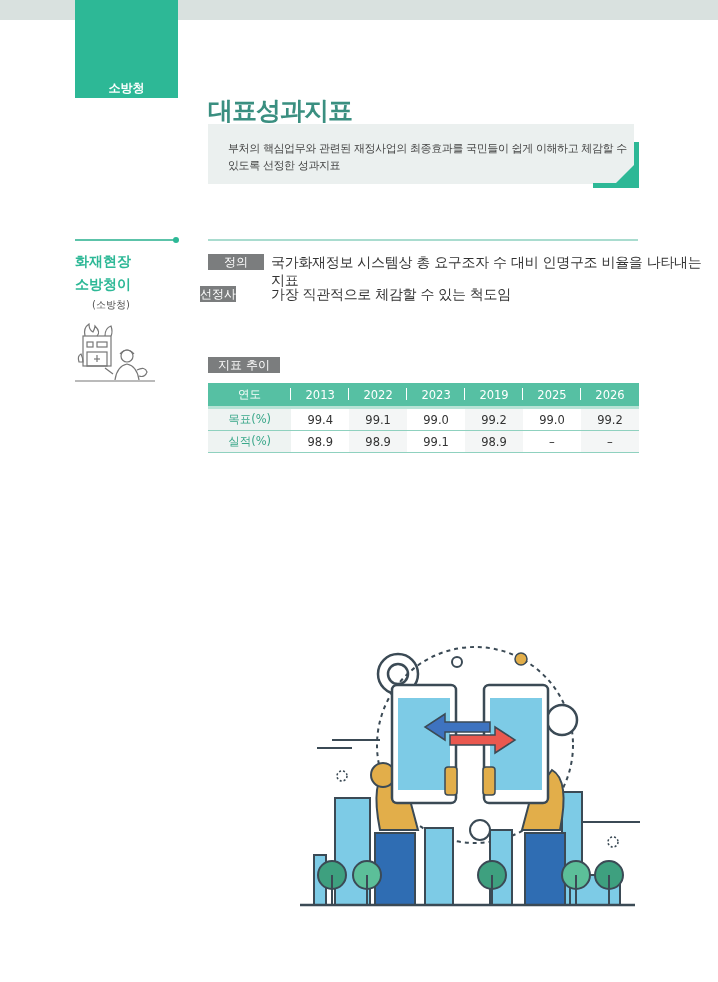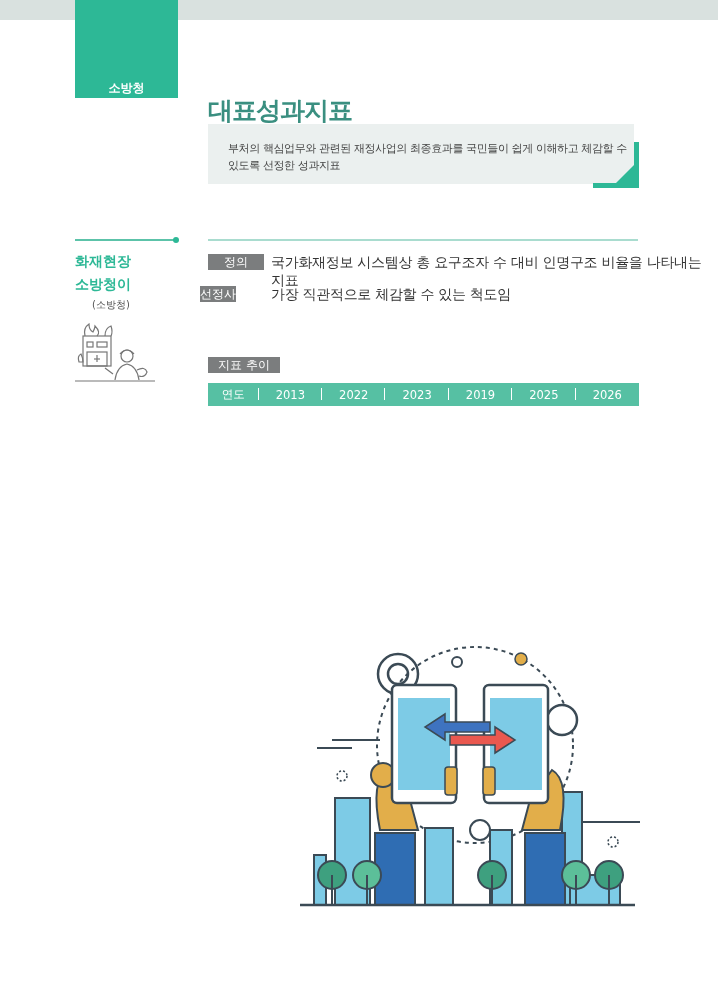--- a/index.html
+++ b/index.html
@@ -90,20 +90,38 @@
       <th><span>연도</span><i class="sep"></i></th>
       <th><span>2013</span><i class="sep"></i></th>
       <th><span>2022</span><i class="sep"></i></th>
       <th><span>2023</span><i class="sep"></i></th>
       <th><span>2019</span><i class="sep"></i></th>
       <th><span>2025</span><i class="sep"></i></th>
       <th><span>2026</span></th>
     </tr>
   </thead>
   <tbody>
+    <tr class="first">
+      <td class="rowh">목표(%)</td>
+      <td>99.4</td>
+      <td class="alt">99.1</td>
+      <td>99.0</td>
+      <td class="alt">99.2</td>
+      <td>99.0</td>
+      <td class="alt">99.2</td>
+    </tr>
+    <tr>
+      <td class="rowh">실적(%)</td>
+      <td>98.9</td>
+      <td class="alt">98.9</td>
+      <td>99.1</td>
+      <td class="alt">98.9</td>
+      <td>–</td>
+      <td class="alt">–</td>
+    </tr>
   </tbody>
 </table>
 
 <svg class="illus" viewBox="0 0 340 290">
 
   <circle cx="175" cy="115" r="98" fill="none" stroke="#3b4a55" stroke-width="2" stroke-dasharray="4 4"></circle>
   <circle cx="98" cy="44" r="20" fill="none" stroke="#3b4a55" stroke-width="2.5"></circle>
   <circle cx="98" cy="44" r="10" fill="none" stroke="#3b4a55" stroke-width="2.5"></circle>
   <circle cx="157" cy="32" r="5" fill="#fff" stroke="#3b4a55" stroke-width="2"></circle>
   <circle cx="221" cy="29" r="6" fill="#e2ae4a" stroke="#3b4a55" stroke-width="1.5"></circle>

